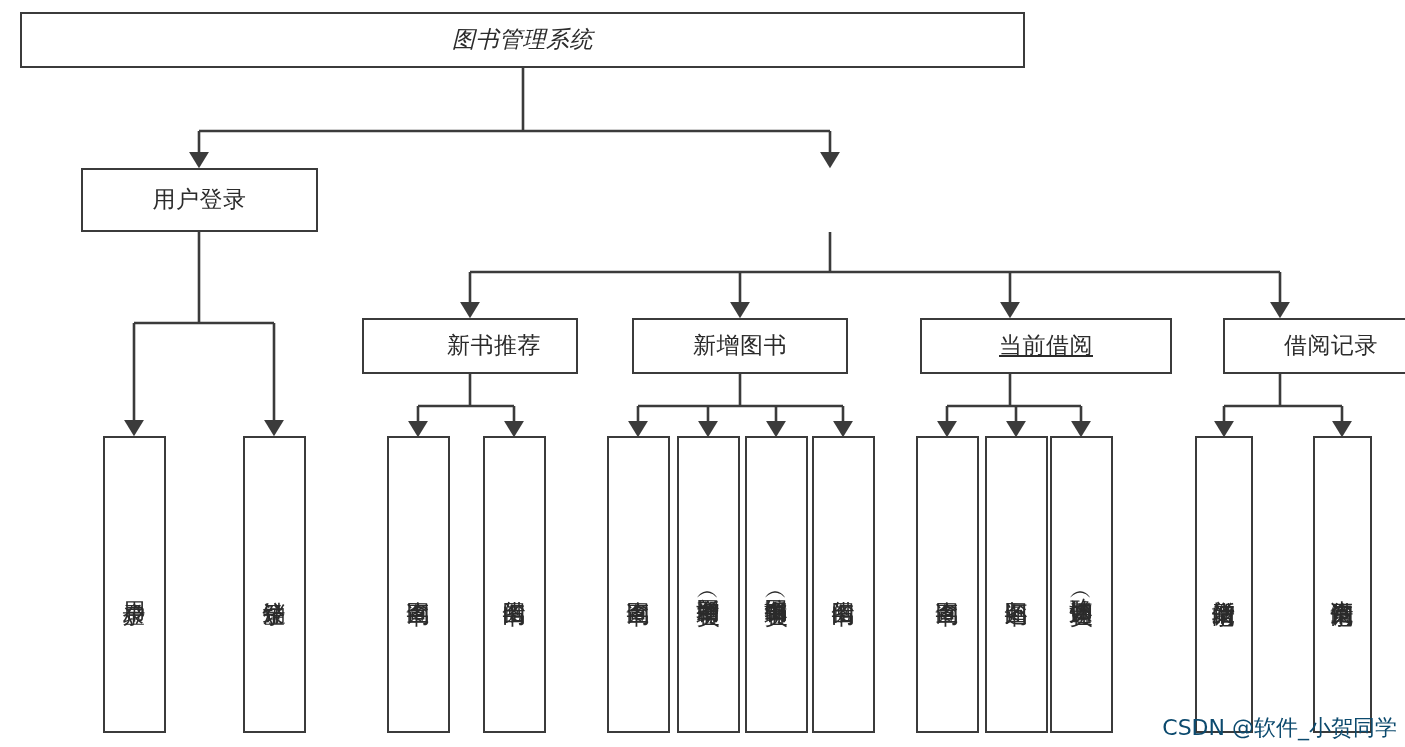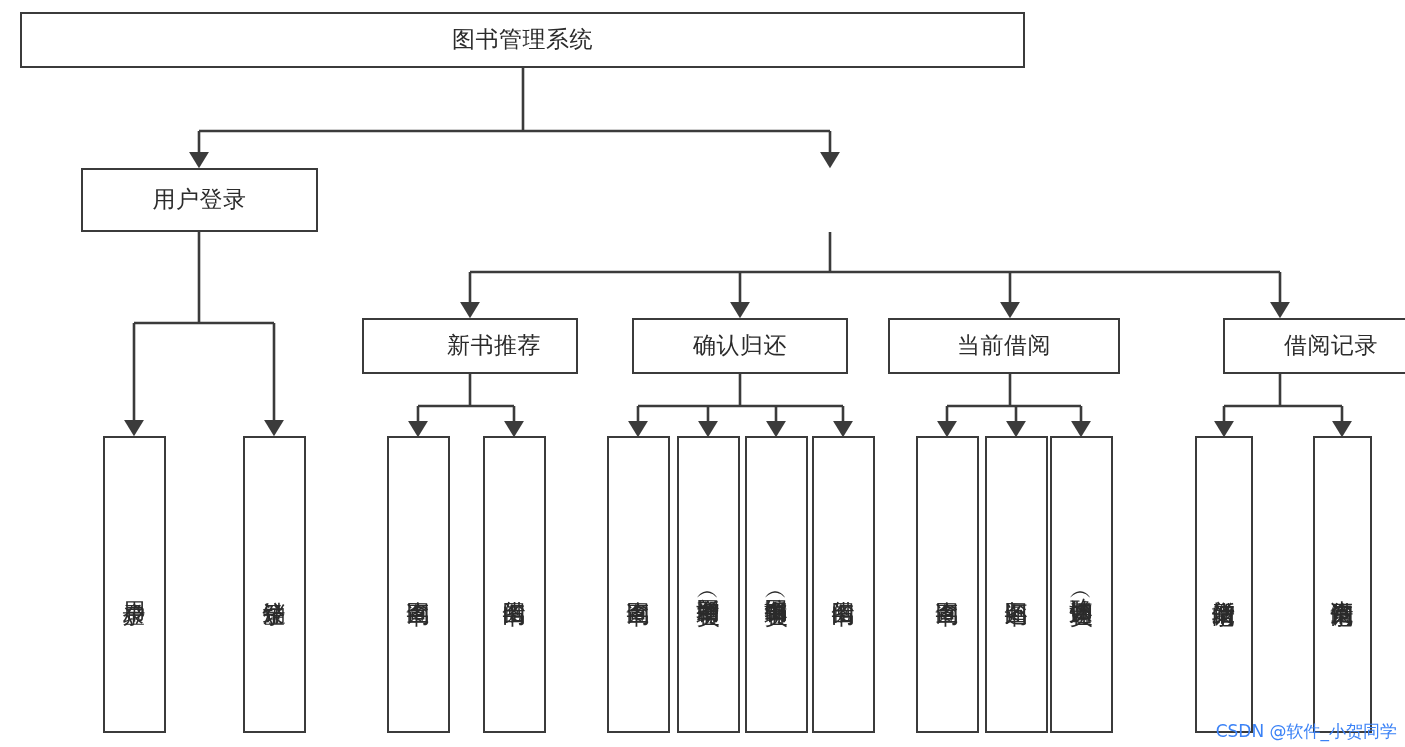--- a/index.html
+++ b/index.html
@@ -45,27 +45,27 @@
     writing-mode: horizontal-tb;
     font-size: 23px;
   }
   .node.vertical .label {
     writing-mode: vertical-rl;
     text-orientation: upright;
     font-size: 23px;
     letter-spacing: 1px;
     line-height: 1.05;
   }
-  .node.root .label { font-size: 23px; }
+  .node.root .label { font-size: 23px; font-style: italic; }
   .watermark {
     position: absolute;
     right: 8px;
     bottom: 4px;
-    font-size: 17px;
-    color: #3b82f6;
+    font-size: 22px;
+    color: #0c4a6e;
     font-family: "DejaVu Sans", "Liberation Sans", sans-serif;
     white-space: nowrap;
     pointer-events: none;
   }
 </style>
 </head>
 <body>
 
 <div id="diagram-root">
 
@@ -124,23 +124,23 @@
   </div>
 
   <div class="node horizontal" style="left:81px; top:168px; width:237px; height:64px;">
     <span class="label">用户登录</span>
   </div>
 
   <div class="node horizontal" style="left:362px; top:318px; width:216px; height:56px;padding-left:48px;">
     <span class="label">新书推荐</span>
   </div>
   <div class="node horizontal" style="left:632px; top:318px; width:216px; height:56px;">
-    <span class="label">确认归还</span>
+    <span class="label">新增图书</span>
   </div>
-  <div class="node horizontal" style="left:888px; top:318px; width:232px; height:56px;">
+  <div class="node horizontal" style="left:920px; top:318px; width:252px; height:56px;text-decoration:underline;">
     <span class="label">当前借阅</span>
   </div>
   <div class="node horizontal" style="left:1223px; top:318px; width:216px; height:56px;">
     <span class="label">借阅记录</span>
   </div>
 
   <div class="node vertical" style="left:103px; top:436px; width:63px; height:297px;">
     <span class="label">用户登录</span>
   </div>
   <div class="node vertical" style="left:243px; top:436px; width:63px; height:297px;">

